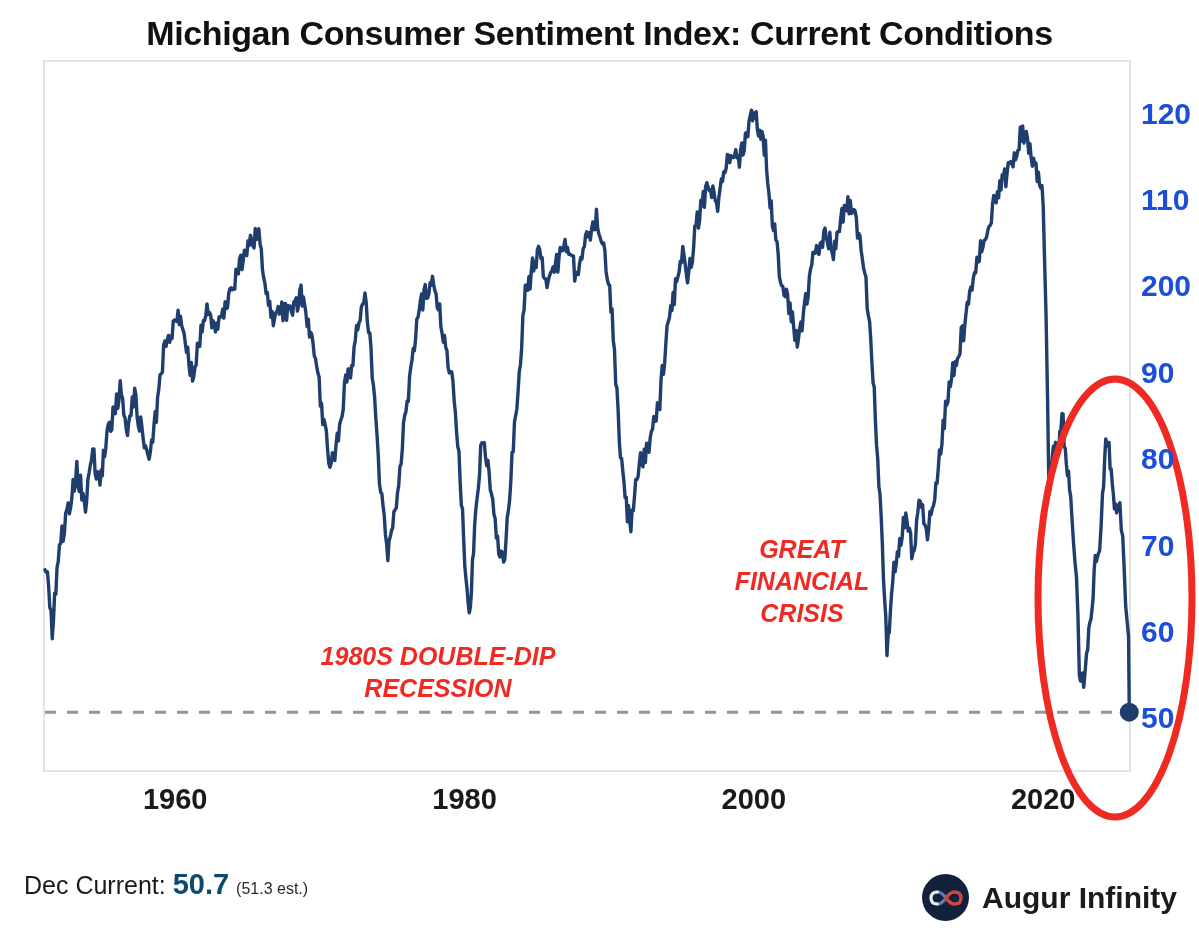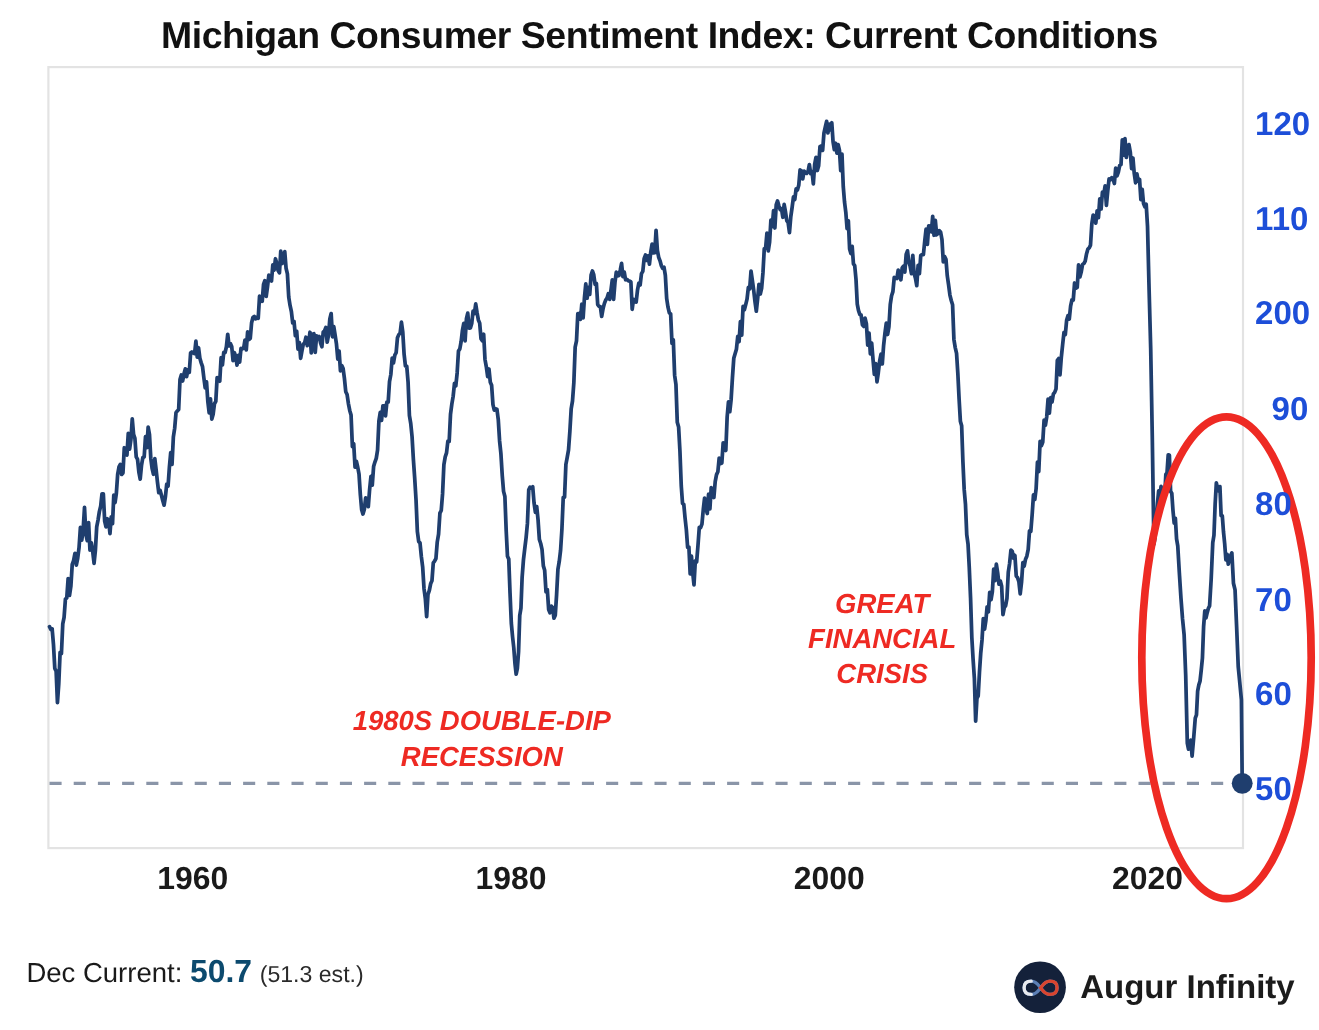--- a/index.html
+++ b/index.html
@@ -80,21 +80,21 @@
     color: #1a1a1a;
     white-space: nowrap;
     font-family: "Liberation Sans", sans-serif;
   }
   .footer-note .value {
     color: #0c4a6e;
     font-weight: bold;
     font-size: 29px;
   }
   .footer-note .est {
-    font-size: 21px;
+    font-size: 16px;
     color: #2a2a2a;
   }
   .brand {
     position: absolute;
     right: 22px; top: 861px;
     display: flex;
     align-items: center;
     gap: 13px;
     margin-top: 13px;
   }
@@ -131,21 +131,21 @@
     <line id="ref-line" stroke="#8a95a8" stroke-width="3" stroke-dasharray="11 11" x1="45" y1="712.1512195121951" x2="1130" y2="712.1512195121951"></line>
     <circle id="end-dot" cx="1129.2766666666673" cy="712.1512195121951" r="9.5" fill="#1F3E6E"></circle>
     <ellipse id="highlight-ellipse" cx="1115" cy="598" rx="77" ry="219" fill="none" stroke="#ee2a23" stroke-width="7"></ellipse>
   </svg>
 
   <div id="ytick-layer">
       <div class="ytick-label" style="top: 718.195px;">50</div>
       <div class="ytick-label" style="top: 631.854px;">60</div>
       <div class="ytick-label" style="top: 545.512px;">70</div>
       <div class="ytick-label" style="top: 459.171px;">80</div>
-      <div class="ytick-label" style="top: 372.829px; margin-left: 15px;">90</div>
+      <div class="ytick-label" style="top: 372.829px;">90</div>
       <div class="ytick-label" style="top: 286.488px;">200</div>
       <div class="ytick-label" style="top: 200.146px;">110</div>
       <div class="ytick-label" style="top: 113.805px;">120</div>
     </div>
   <div id="xtick-layer">
       <div class="xtick-label" style="left: 175.2px;">1960</div>
       <div class="xtick-label" style="left: 464.533px;">1980</div>
       <div class="xtick-label" style="left: 753.867px;">2000</div>
       <div class="xtick-label" style="left: 1043.2px;">2020</div>
     </div>

